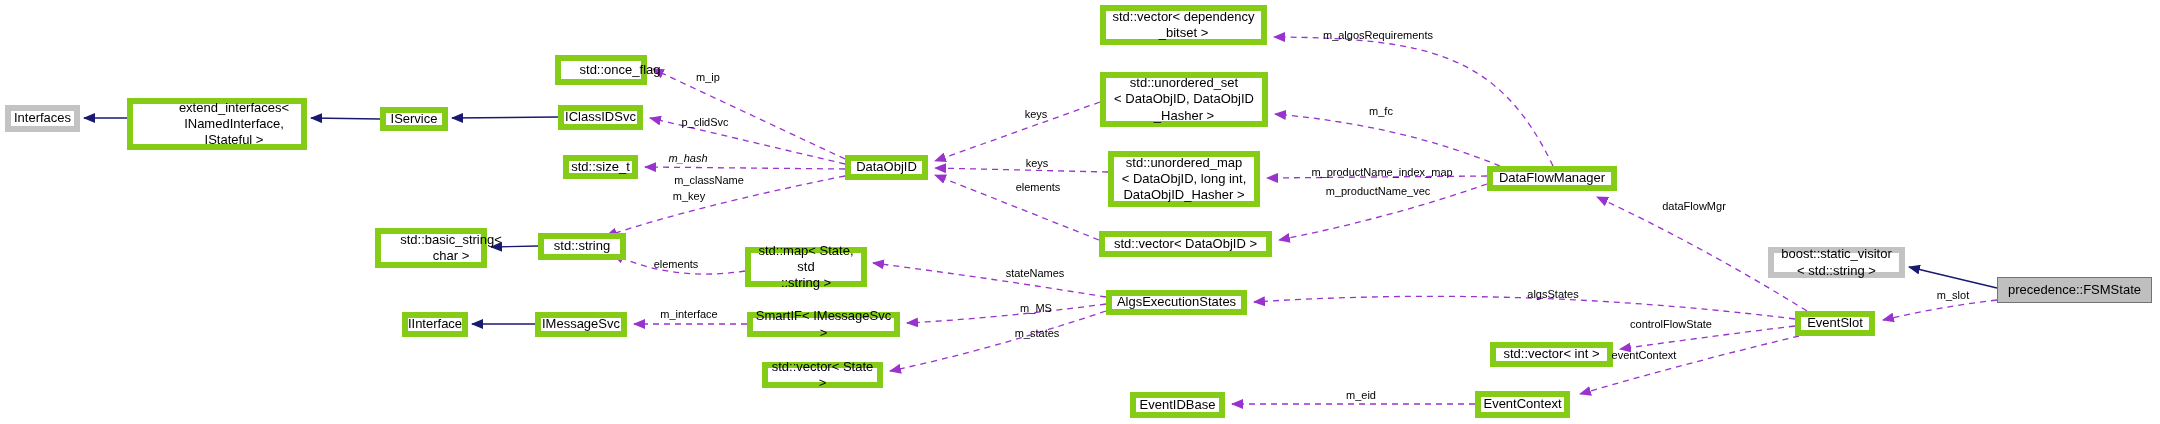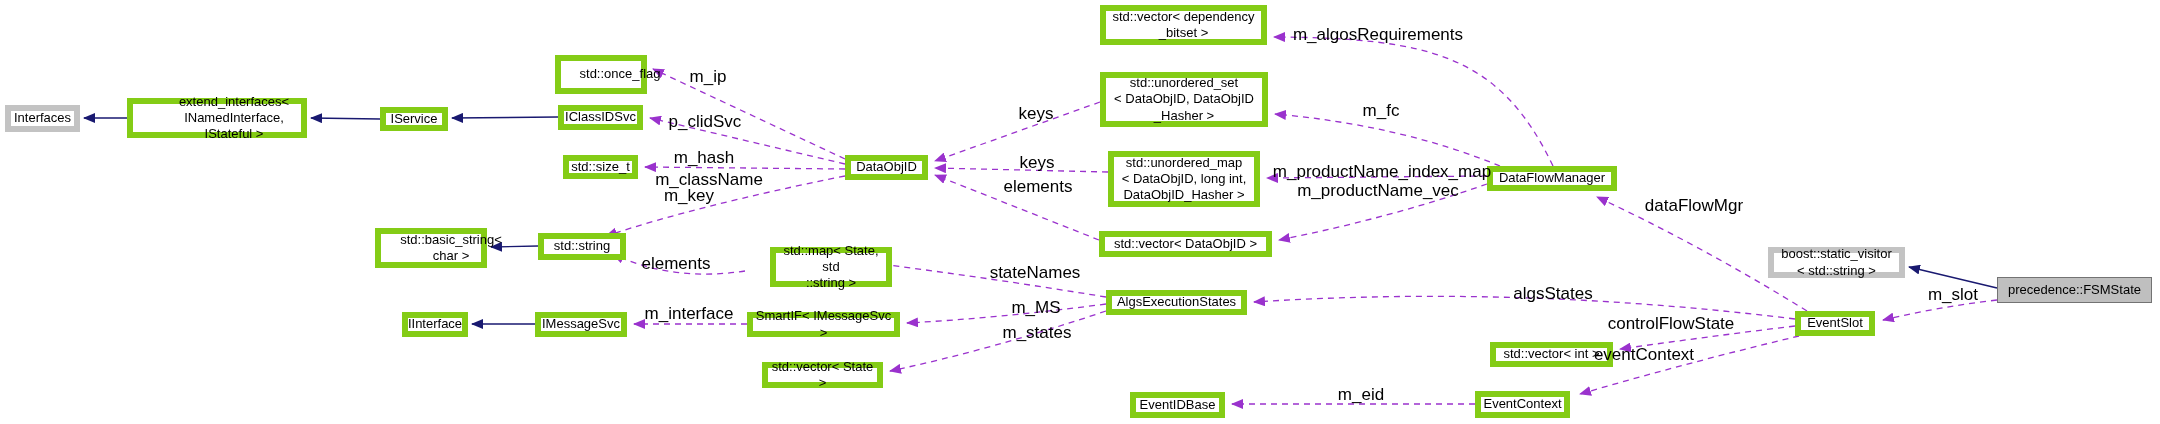--- a/index.html
+++ b/index.html
@@ -9,21 +9,21 @@
   }
   #edges{position:absolute;left:0;top:0;width:2160px;height:424px;}
   .node{
     position:absolute;background:#ffffff;border:6px solid #84cc16;
     display:flex;align-items:center;justify-content:center;text-align:center;
     white-space:pre-line;box-sizing:border-box;font-size:13px;line-height:1.25;
   }
   .node.external{border-color:#c3c3c3;}
   .node.focus{background:#bfbfbf;border:1px solid #737373;}
   .elabel{
-    position:absolute;font-size:17px;white-space:nowrap;
+    position:absolute;font-size:11px;white-space:nowrap;
     transform:translate(-50%,-50%);
   }
 </style>
 </head>
 <body>
 
 <div id="canvas">
 
   <svg id="edges" viewBox="0 0 2160 424" xmlns="http://www.w3.org/2000/svg">
     <defs>
@@ -62,31 +62,31 @@
       <path d="M127,118 L84,118" marker-end="url(#ai)"></path>
       <path d="M380,119 L311,118" marker-end="url(#ai)"></path>
       <path d="M558,117 L452,118" marker-end="url(#ai)"></path>
       <path d="M538,246 L491,247" marker-end="url(#ai)"></path>
       <path d="M535,324 L472,324" marker-end="url(#ai)"></path>
       <path d="M1997,288 L1909,267" marker-end="url(#ai)"></path>
     </g>
   </svg>
 
   <div class="node external" style="left:5px;top:105px;width:75px;height:27px;">Interfaces</div>
-  <div class="node" style="left:127px;top:98px;width:180px;height:40px;padding-left:34px;">extend_interfaces&lt;
+  <div class="node" style="left:127px;top:98px;width:180px;height:52px;padding-left:34px;">extend_interfaces&lt;
 INamedInterface, IStateful &gt;</div>
   <div class="node" style="left:380px;top:107px;width:68px;height:24px;">IService</div>
-  <div class="node" style="left:555px;top:55px;width:92px;height:39px;padding-left:38px;">std::once_flag</div>
+  <div class="node" style="left:555px;top:55px;width:92px;height:30px;padding-left:38px;">std::once_flag</div>
   <div class="node" style="left:558px;top:105px;width:85px;height:25px;">IClassIDSvc</div>
   <div class="node" style="left:563px;top:155px;width:75px;height:24px;">std::size_t</div>
   <div class="node" style="left:845px;top:155px;width:83px;height:25px;">DataObjID</div>
   <div class="node" style="left:375px;top:228px;width:112px;height:40px;padding-left:40px;">std::basic_string&lt;
 char &gt;</div>
   <div class="node" style="left:538px;top:233px;width:88px;height:27px;">std::string</div>
-  <div class="node" style="left:745px;top:247px;width:122px;height:40px;margin-left:25px;">std::map&lt; State, std
+  <div class="node" style="left:745px;top:247px;width:122px;height:40px;">std::map&lt; State, std
 ::string &gt;</div>
   <div class="node" style="left:402px;top:312px;width:66px;height:25px;">IInterface</div>
   <div class="node" style="left:535px;top:312px;width:92px;height:25px;">IMessageSvc</div>
   <div class="node" style="left:747px;top:312px;width:153px;height:25px;">SmartIF&lt; IMessageSvc &gt;</div>
   <div class="node" style="left:762px;top:362px;width:121px;height:26px;">std::vector&lt; State &gt;</div>
   <div class="node" style="left:1100px;top:5px;width:167px;height:40px;">std::vector&lt; dependency
 _bitset &gt;</div>
   <div class="node" style="left:1100px;top:72px;width:168px;height:55px;">std::unordered_set
 &lt; DataObjID, DataObjID
 _Hasher &gt;</div>
@@ -99,21 +99,21 @@
   <div class="node external" style="left:1768px;top:247px;width:137px;height:31px;">boost::static_visitor
 &lt; std::string &gt;</div>
   <div class="node focus" style="left:1997px;top:277px;width:155px;height:26px;">precedence::FSMState</div>
   <div class="node" style="left:1795px;top:311px;width:80px;height:25px;">EventSlot</div>
   <div class="node" style="left:1490px;top:342px;width:123px;height:25px;">std::vector&lt; int &gt;</div>
   <div class="node" style="left:1475px;top:391px;width:95px;height:27px;">EventContext</div>
   <div class="node" style="left:1130px;top:392px;width:95px;height:26px;">EventIDBase</div>
 
   <div class="elabel" style="left:708px;top:77px;">m_ip</div>
   <div class="elabel" style="left:705px;top:122px;">p_clidSvc</div>
-  <div class="elabel" style="left:704px;top:158px;">m_hash</div>
+  <div class="elabel" style="left:688px;top:158px;font-style:italic;">m_hash</div>
   <div class="elabel" style="left:709px;top:180px;">m_className</div>
   <div class="elabel" style="left:689px;top:196px;">m_key</div>
   <div class="elabel" style="left:676px;top:264px;">elements</div>
   <div class="elabel" style="left:689px;top:314px;">m_interface</div>
   <div class="elabel" style="left:1036px;top:114px;">keys</div>
   <div class="elabel" style="left:1037px;top:163px;">keys</div>
   <div class="elabel" style="left:1038px;top:187px;">elements</div>
   <div class="elabel" style="left:1035px;top:273px;">stateNames</div>
   <div class="elabel" style="left:1036px;top:308px;">m_MS</div>
   <div class="elabel" style="left:1037px;top:333px;">m_states</div>

